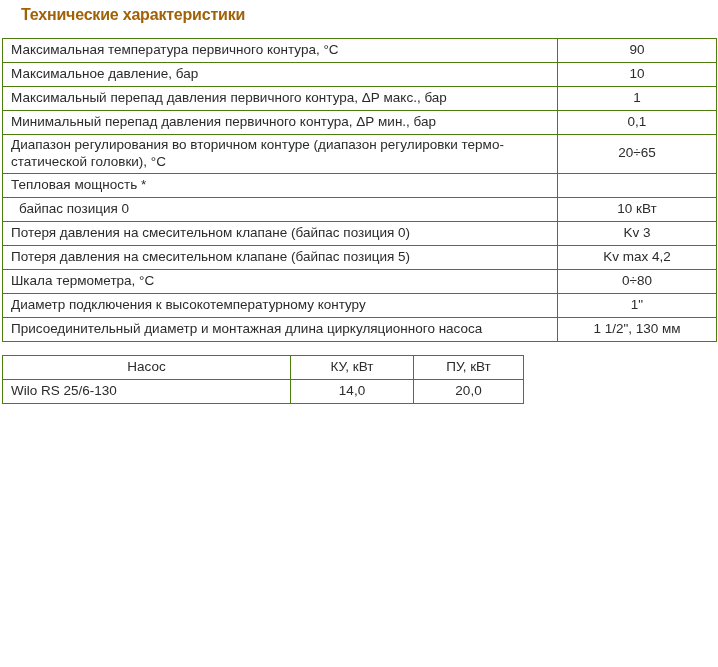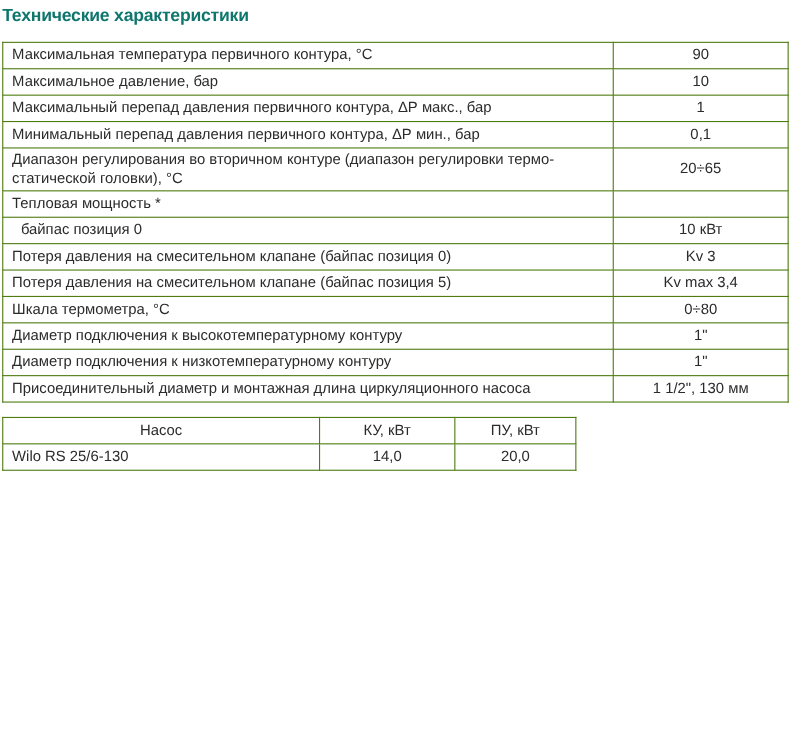--- a/index.html
+++ b/index.html
@@ -13,22 +13,22 @@
   }
   .page {
     position: relative;
     width: 718px;
     height: 667px;
     overflow: hidden;
   }
   .page-title {
     font-size: 16px;
     font-weight: bold;
-    color: #0f766e;
-    margin: 6px 0 0 2px;
+    color: #a16207;
+    margin: 6px 0 0 21px;
     letter-spacing: -0.2px;
   }
   table {
     border-collapse: collapse;
     table-layout: fixed;
   }
   td, th {
     border: 1px solid #4d7c0f;
     font-size: 13.5px;
     font-weight: normal;
@@ -112,32 +112,28 @@
       <tr class="indent">
         <td class="label">байпас позиция 0</td>
         <td class="value">10 кВт</td>
       </tr>
       <tr>
         <td class="label">Потеря давления на смесительном клапане (байпас позиция 0)</td>
         <td class="value">Kv 3</td>
       </tr>
       <tr>
         <td class="label">Потеря давления на смесительном клапане (байпас позиция 5)</td>
-        <td class="value">Kv max 3,4</td>
+        <td class="value">Kv max 4,2</td>
       </tr>
       <tr>
         <td class="label">Шкала термометра, °С</td>
         <td class="value">0÷80</td>
       </tr>
       <tr>
         <td class="label">Диаметр подключения к высокотемпературному контуру</td>
-        <td class="value">1"</td>
-      </tr>
-      <tr>
-        <td class="label">Диаметр подключения к низкотемпературному контуру</td>
         <td class="value">1"</td>
       </tr>
       <tr>
         <td class="label">Присоединительный диаметр и монтажная длина циркуляционного насоса</td>
         <td class="value">1 1/2", 130 мм</td>
       </tr>
     </tbody>
   </table>
 
 

